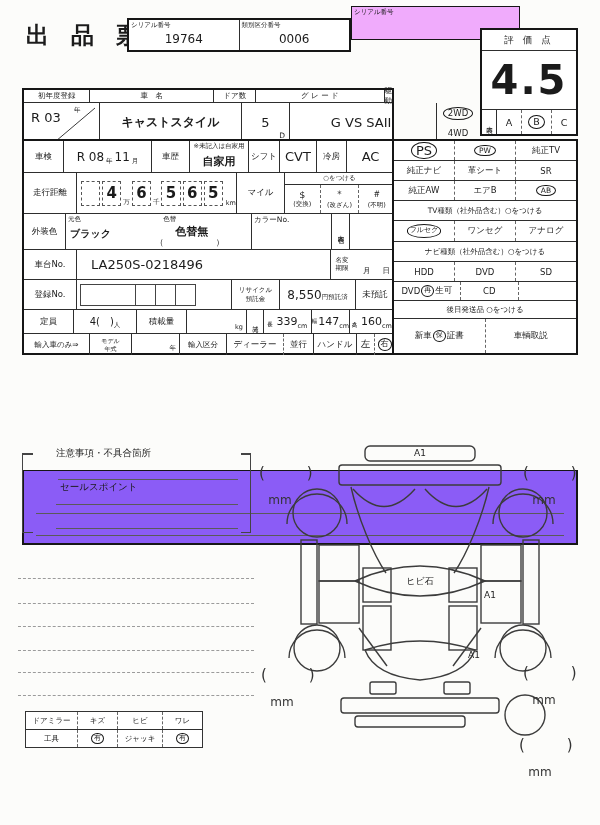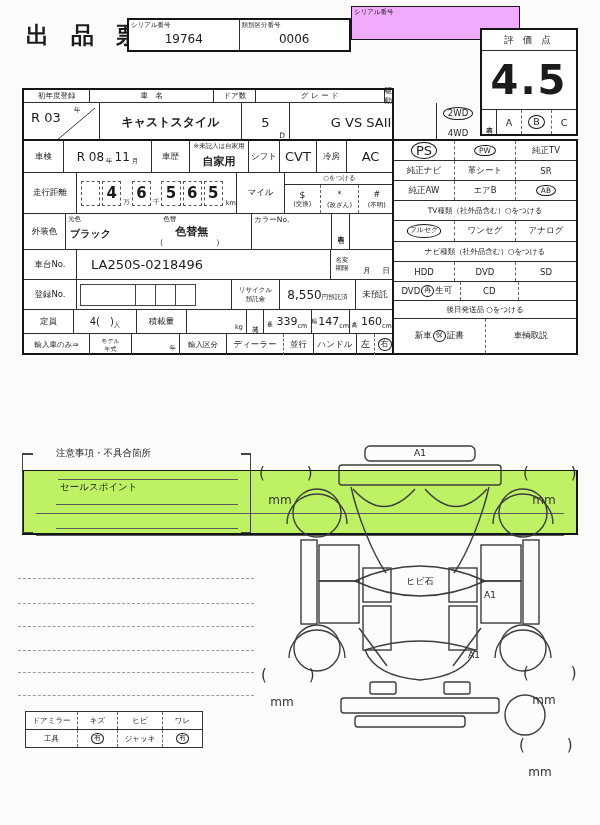--- a/index.html
+++ b/index.html
@@ -333,21 +333,21 @@
     <div class="row" style="flex:1">
       <div class="c f8 brd" style="flex:1">
         <span>新車</span>
           <span class="circle" style="font-size:7px;padding:1px 2px;margin:0 1px">保</span>
           <span>証書</span>
       </div>
       <div class="c f8" style="flex:1">車輌取説</div>
     </div>
   </div>
 
-  <div class="abs rel" style="left:22px;top:355px;width:556px;height:65px;border:2px solid #161616;border-top:1px solid #161616;background:#bef264">
+  <div class="abs rel" style="left:22px;top:355px;width:556px;height:75px;border:2px solid #161616;border-top:1px solid #161616;background:#8b5cf6">
     <span class="abs f9" style="left:36px;top:10px">セールスポイント</span>
     <div class="hline" style="left:12px;right:12px;top:42px"></div>
     <div class="hline" style="left:12px;right:12px;top:64px"></div>
   </div>
 
   <span class="abs f9" style="left:56px;top:447px">注意事項・不具合箇所</span>
 
   <div class="abs" style="left:22px;top:453px;width:11px;height:80px;border-left:1.5px solid #444">
     <div style="width:10px;height:1.5px;background:#444"></div>
     <div style="width:10px;height:1.5px;background:#444;margin-top:77px"></div>

